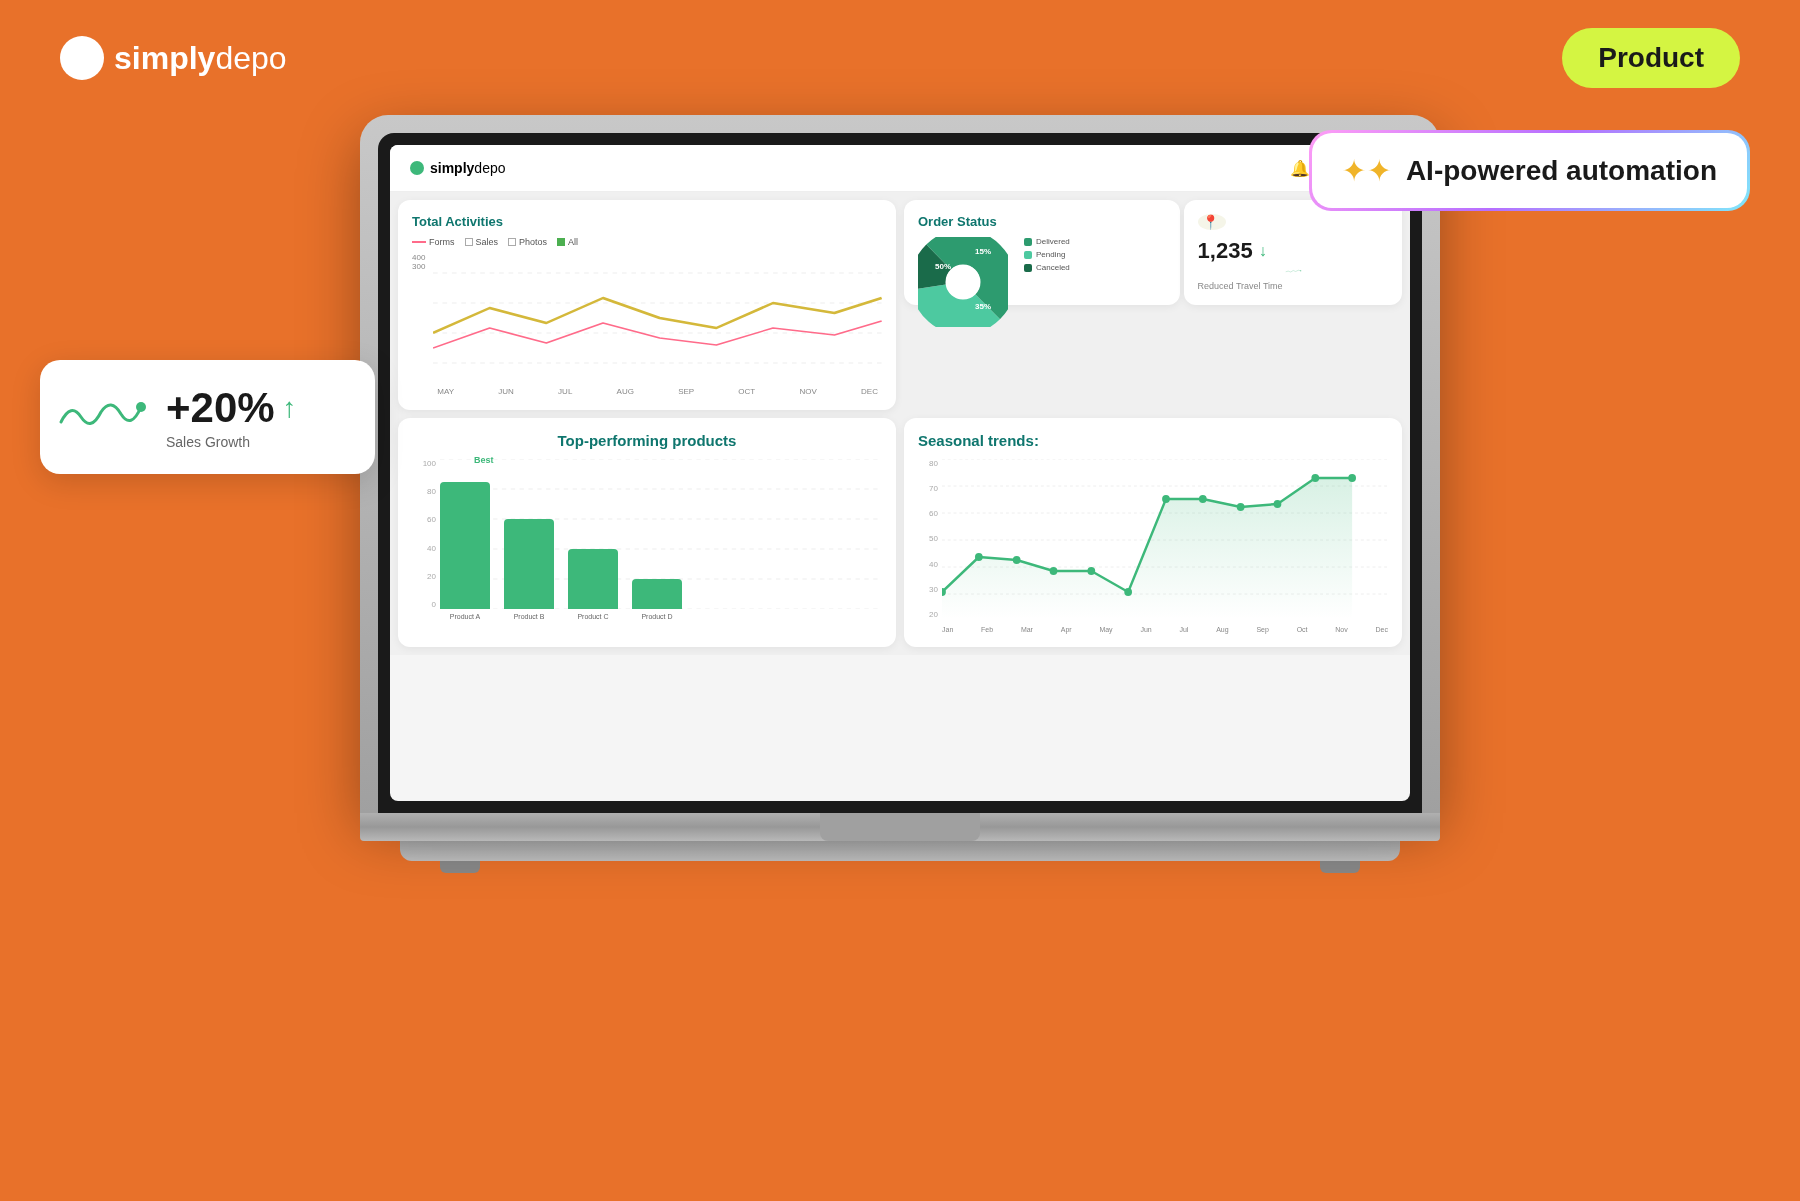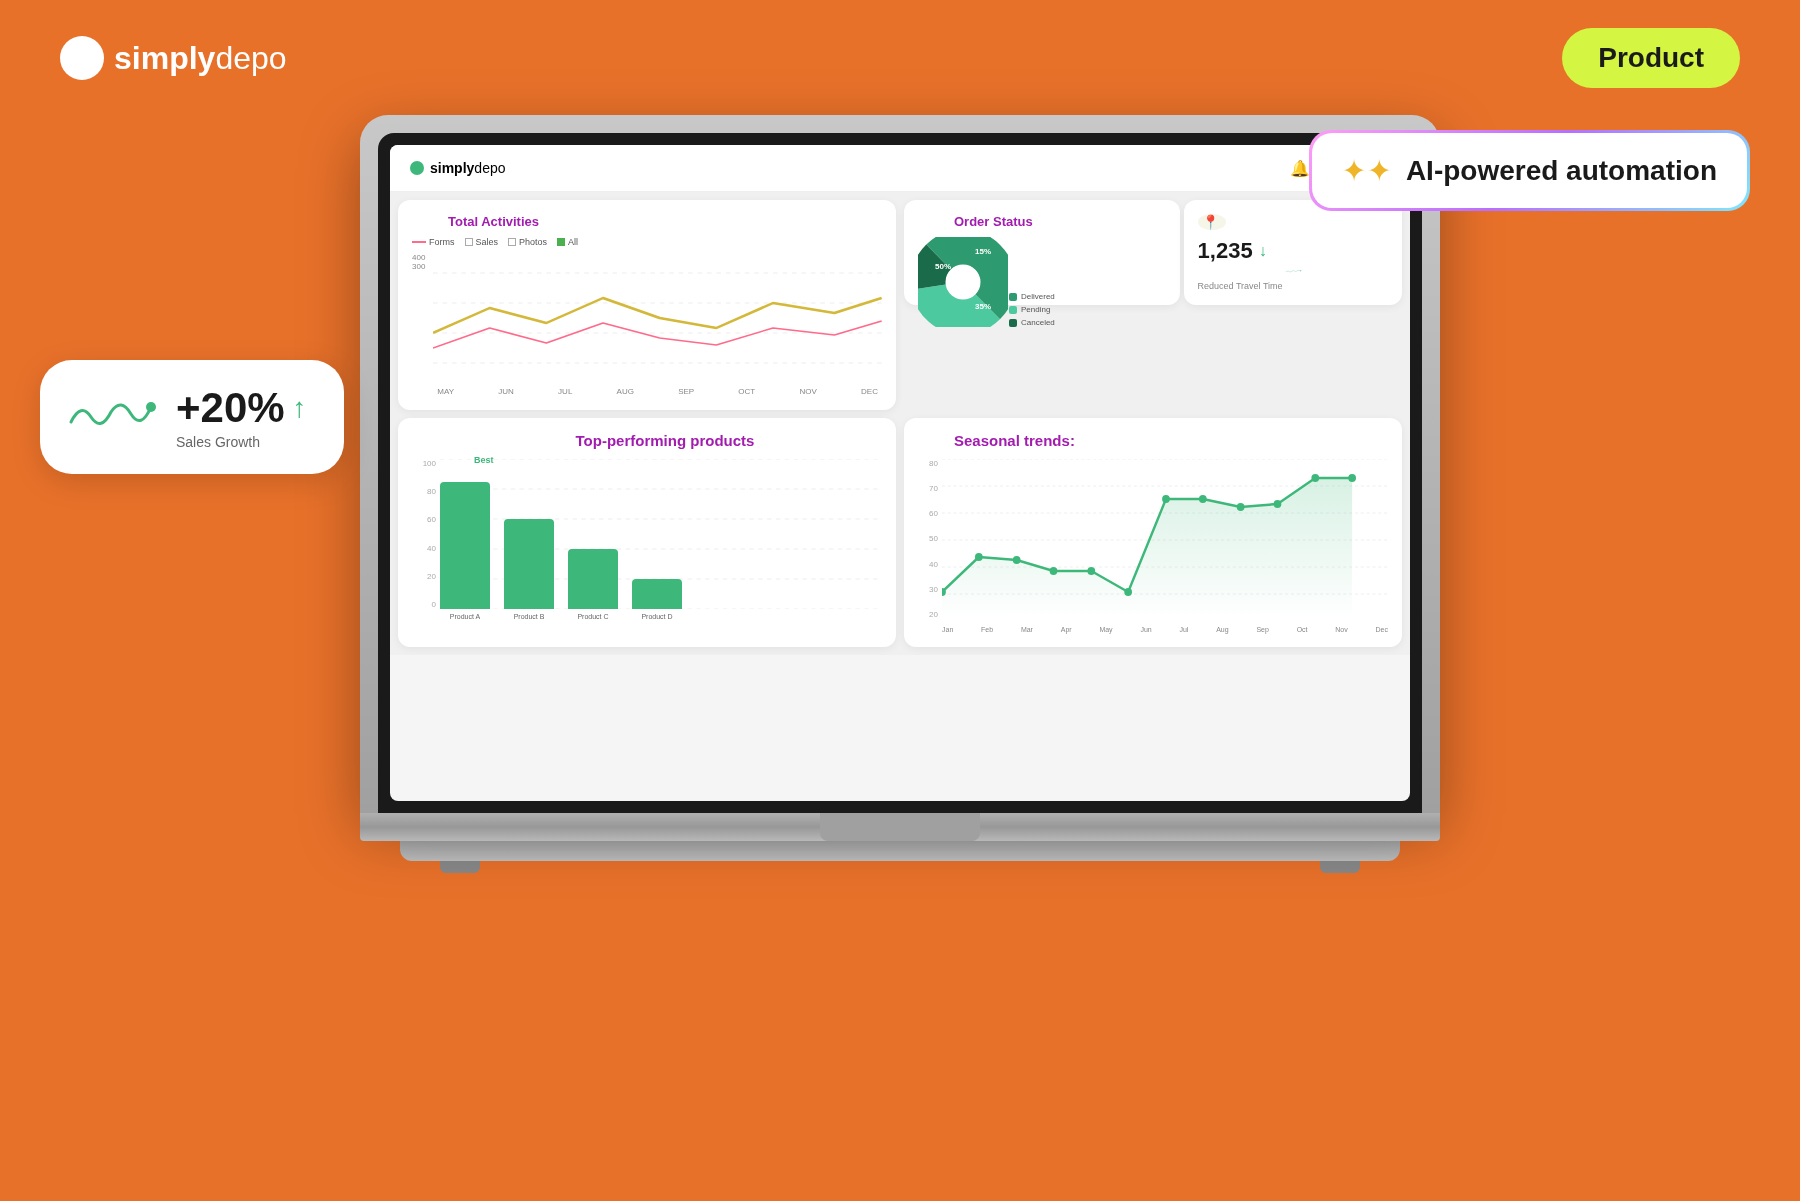--- a/index.html
+++ b/index.html
@@ -161,23 +161,22 @@
     .dash-card {
       background: white;
       margin: 8px;
       border-radius: 12px;
       padding: 14px;
       box-shadow: 0 2px 8px rgba(0,0,0,0.06);
     }
     .card-title {
       font-size: 13px;
       font-weight: 700;
-      color: #a21caf;
+      color: #0f766e;
       margin-bottom: 8px;
-      margin-left: 36px;
     }
     .legend {
       display: flex;
       gap: 10px;
       font-size: 9px;
       color: #555;
       margin-bottom: 6px;
       flex-wrap: wrap;
     }
     .legend-item {
@@ -207,28 +206,28 @@
       border-radius: 4px 4px 0 0;
       width: 50px;
     }
 
     
     .floating-sales {
       position: absolute;
       left: 40px;
       top: 360px;
       background: white;
-      border-radius: 32px;
-      padding: 24px 26px;
+      border-radius: 20px;
+      padding: 24px 16px;
       box-shadow: 0 8px 30px rgba(0,0,0,0.15);
       z-index: 10;
       display: flex;
       align-items: center;
       gap: 20px;
-      width: 304px;
+      width: 335px;
     }
     .sales-text .percent {
       font-size: 42px;
       font-weight: 800;
       color: #1a1a1a;
       display: flex;
       align-items: center;
       gap: 8px;
     }
     .sales-text .arrow-up {
@@ -408,21 +407,21 @@
                 </div>
               </div>
             </div>
           </div>
 
           <div style="display:flex; flex-direction:column; gap:0; margin:8px 8px 4px 4px;">
             <div style="display:flex; gap:0; height:50%;">
 
               <div class="dash-card" style="flex:1.3; margin:0 4px 0 0;">
                 <div class="card-title">Order Status</div>
-                <div style="display:flex; align-items:flex-end; gap:1px;">
+                <div style="display:flex; align-items:flex-start; gap:16px;">
 
                   <svg width="90" height="90" viewBox="0 0 90 90">
 
                     <circle cx="45" cy="45" r="35" fill="transparent" stroke="#2D9B6F" stroke-width="35" stroke-dasharray="110 110" stroke-dashoffset="27.5" transform="rotate(-90 45 45)"></circle>
 
                     <circle cx="45" cy="45" r="35" fill="transparent" stroke="#4DC9A0" stroke-width="35" stroke-dasharray="77 143" stroke-dashoffset="-82.5" transform="rotate(-90 45 45)"></circle>
 
                     <circle cx="45" cy="45" r="35" fill="transparent" stroke="#1a6b4a" stroke-width="35" stroke-dasharray="33 187" stroke-dashoffset="-159.5" transform="rotate(-90 45 45)"></circle>
                     <circle cx="45" cy="45" r="17" fill="white"></circle>
                   </svg>

